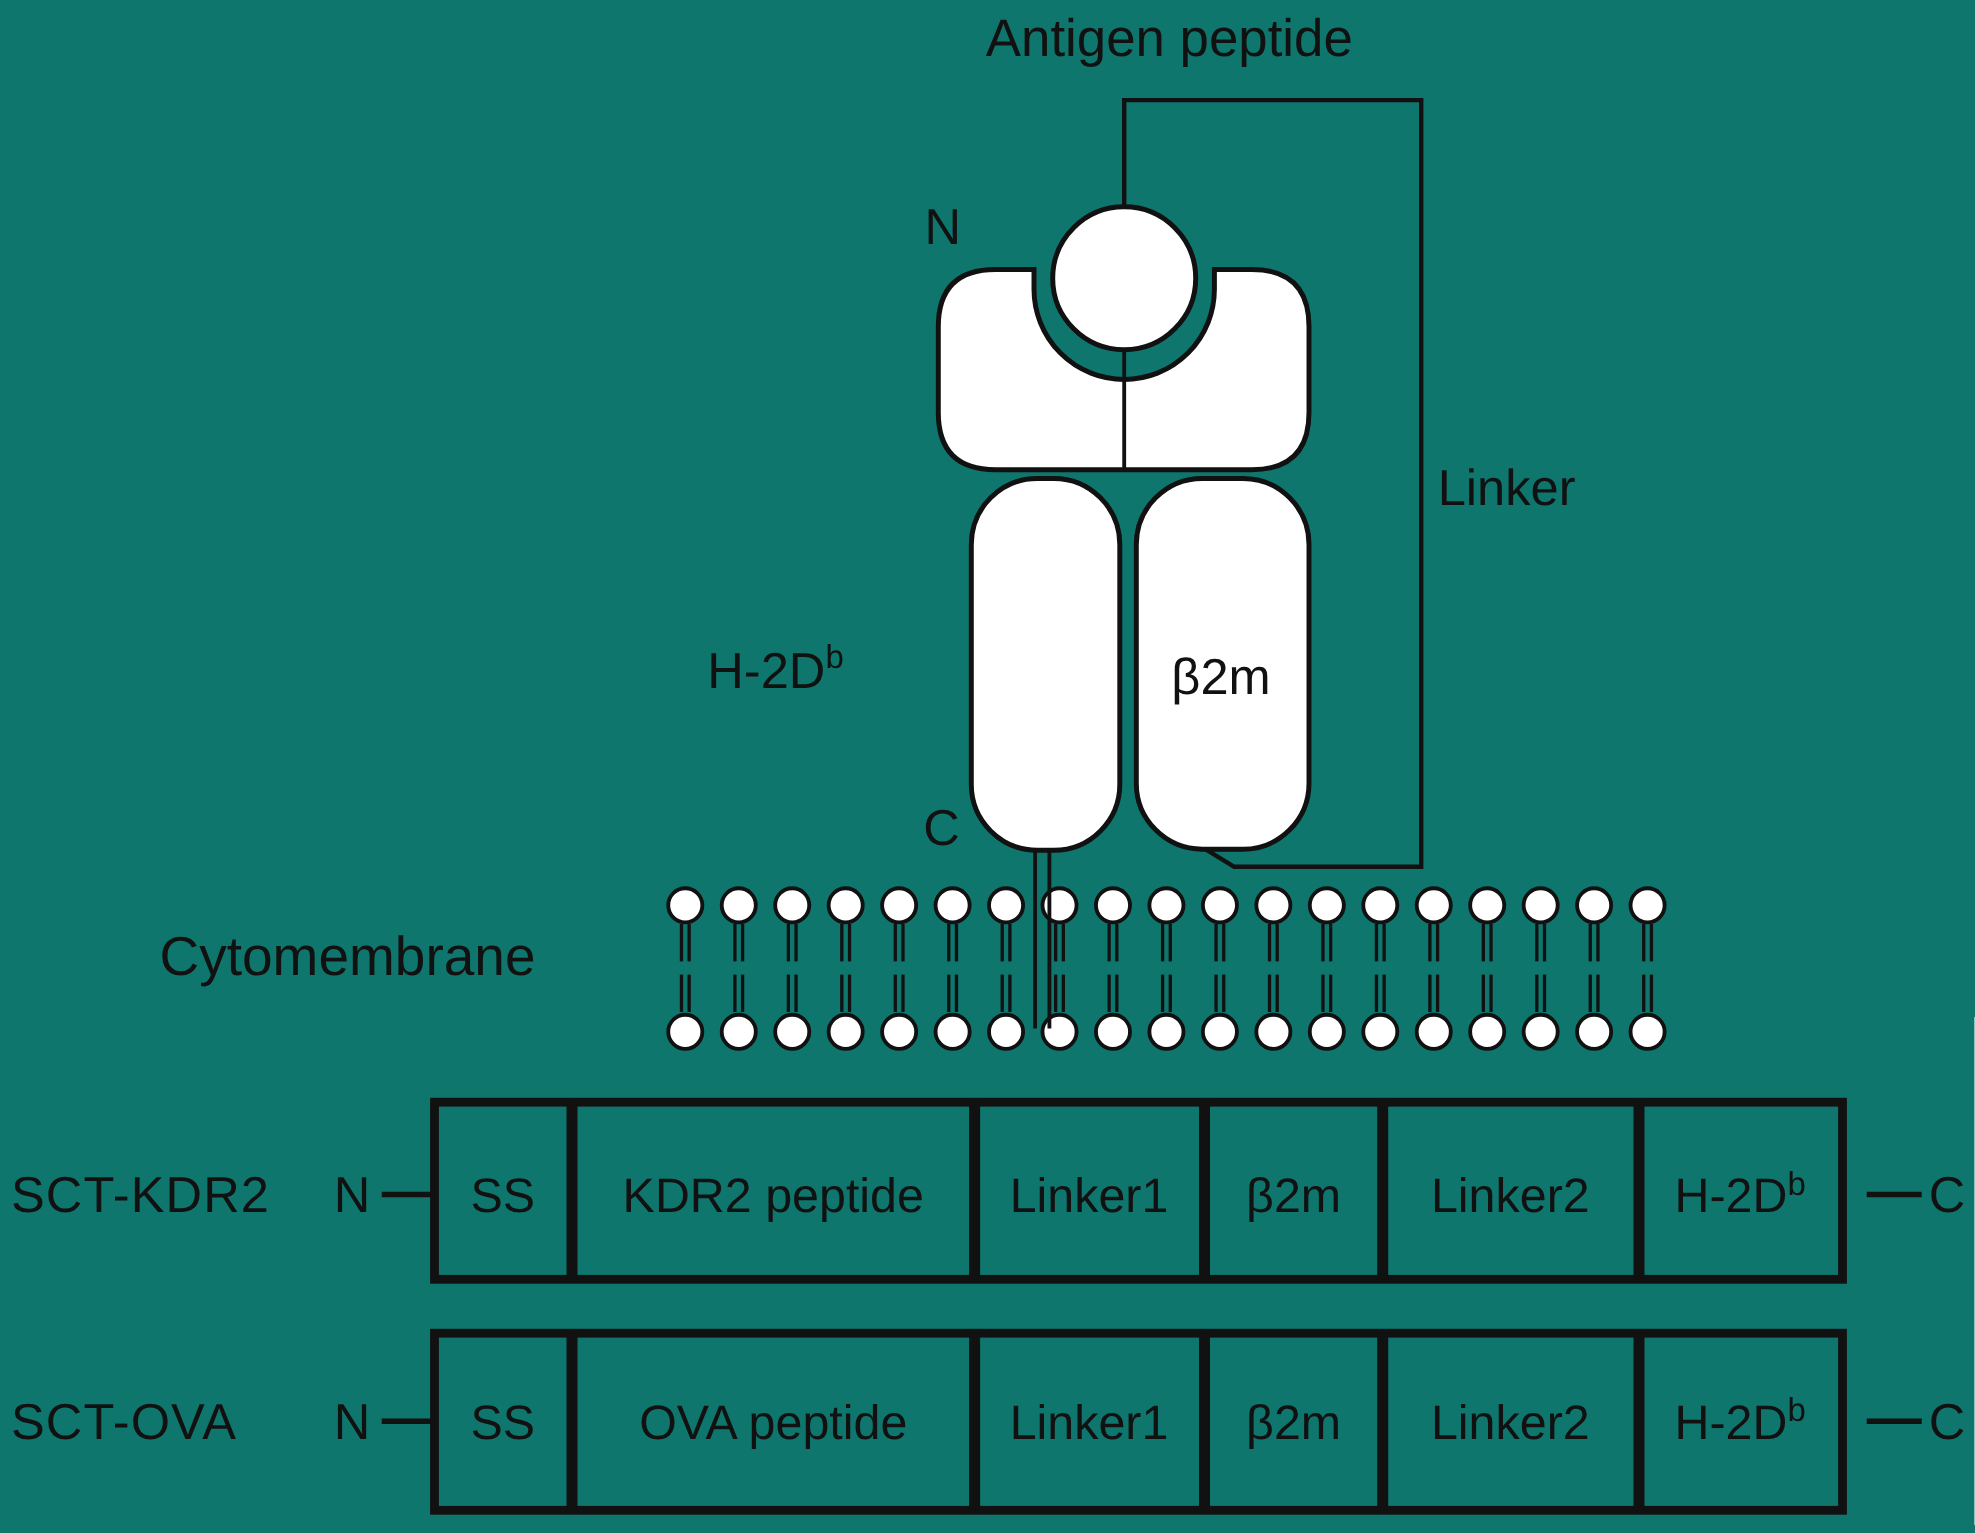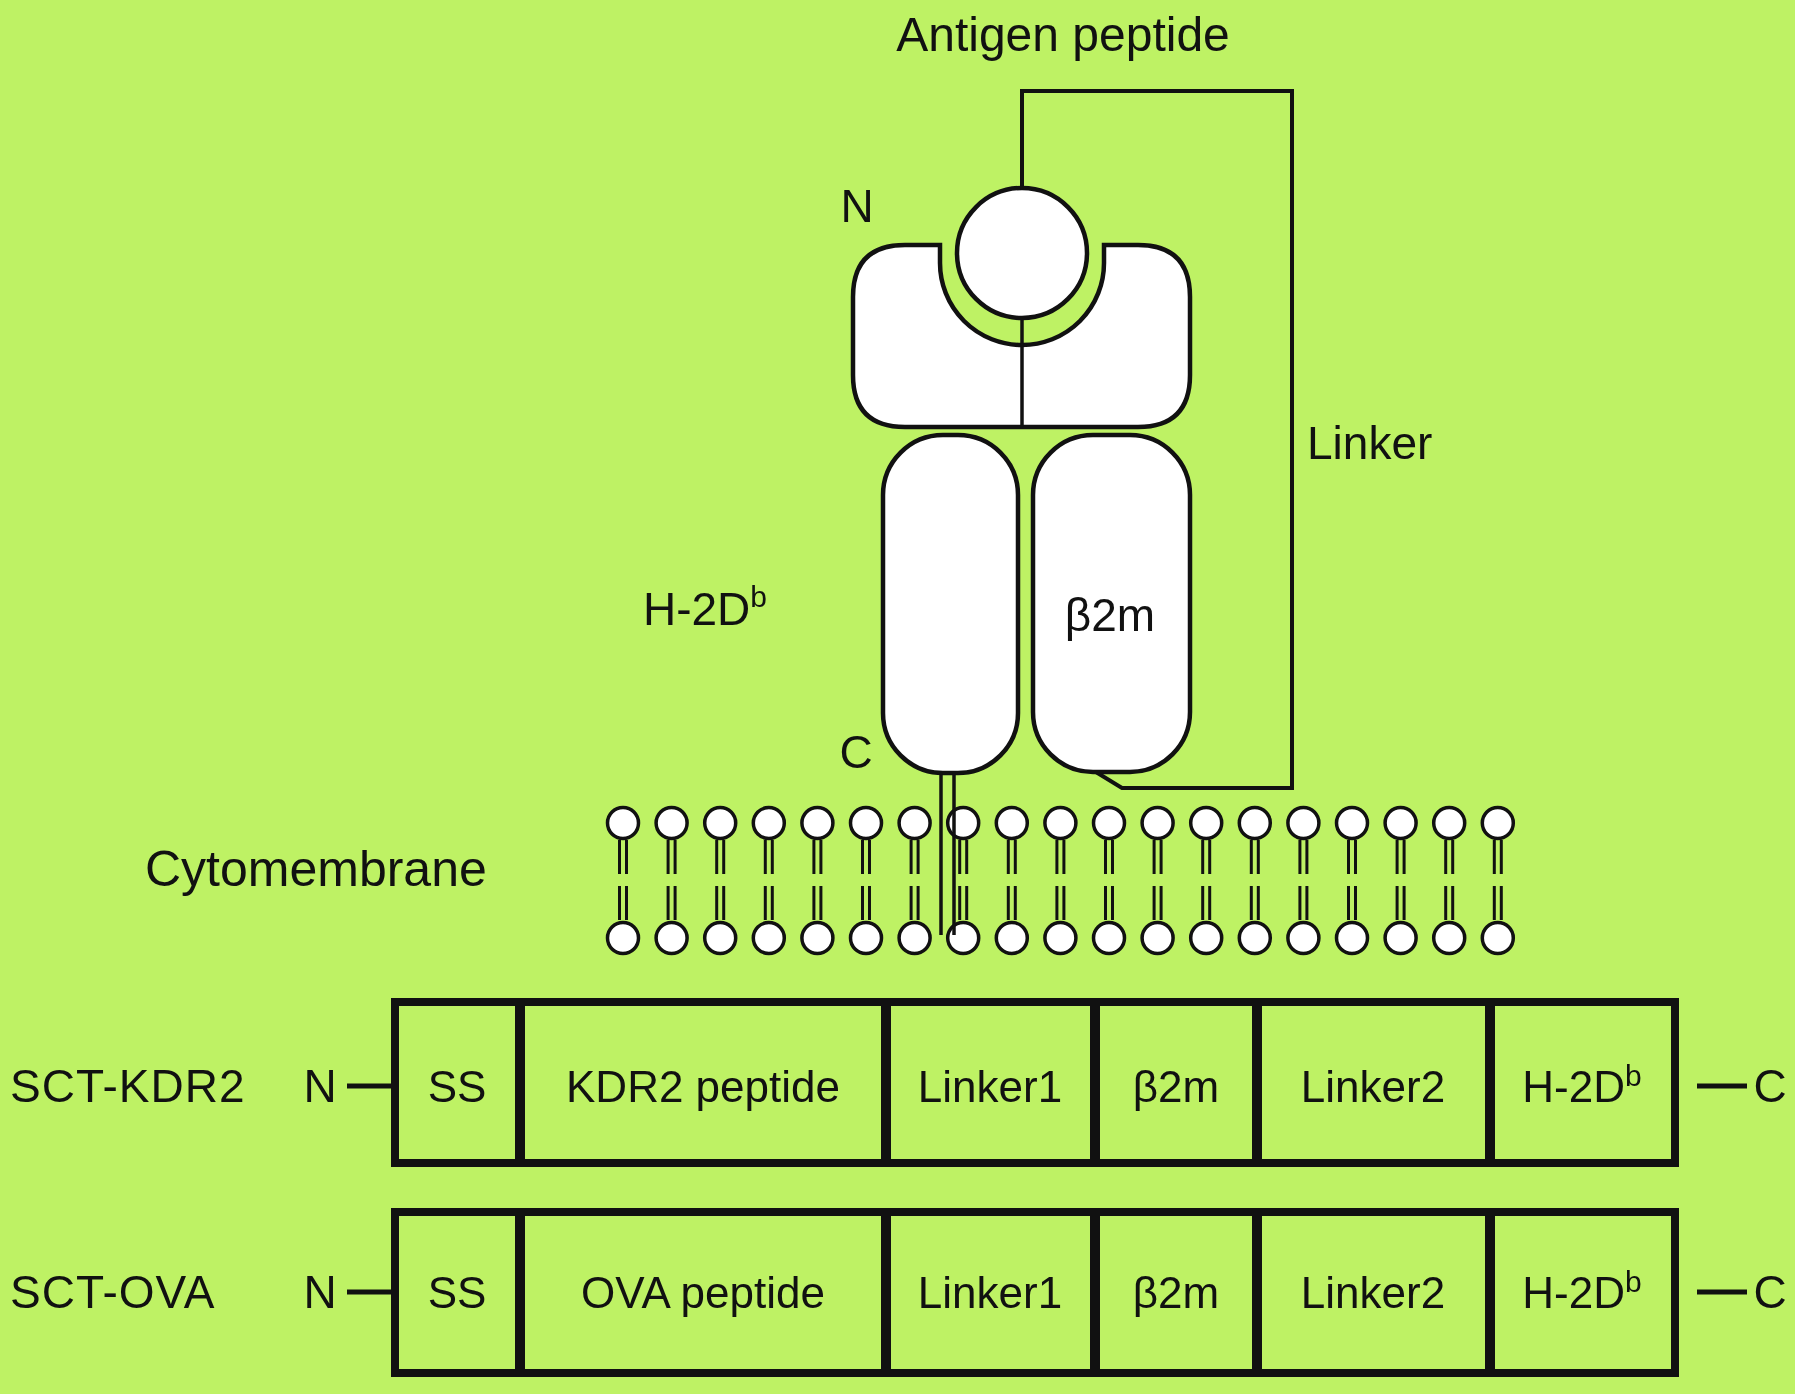--- a/index.html
+++ b/index.html
@@ -1,17 +1,17 @@
 <!DOCTYPE html>
 <html><head>
 <meta charset="utf-8">
 <style>
   html,body{margin:0;padding:0;background:#ffffff;}
   body{font-family:"Liberation Sans", sans-serif;}
-  .stage{position:relative;width:1795px;height:1394px;background:#bef264;overflow:hidden;}
+  .stage{position:relative;width:1795px;height:1394px;background:#0f766e;overflow:hidden;}
   svg{display:block;}
   svg text{fill:#111;font-family:"Liberation Sans", sans-serif;}
   .shape{fill:#ffffff;stroke:#111;stroke-width:4.5;}
   .wire{fill:none;stroke:#111;stroke-width:4;}
   .thin{stroke:#111;stroke-width:3.5;}
   #membrane circle{fill:#ffffff;stroke:#111;stroke-width:3.5;}
   #membrane line{stroke:#111;stroke-width:3;}
   .bar-outline{fill:none;stroke:#111;stroke-width:8;}
   .bar-divider{stroke:#111;stroke-width:10;}
   .term-dash{stroke:#111;stroke-width:5;}

